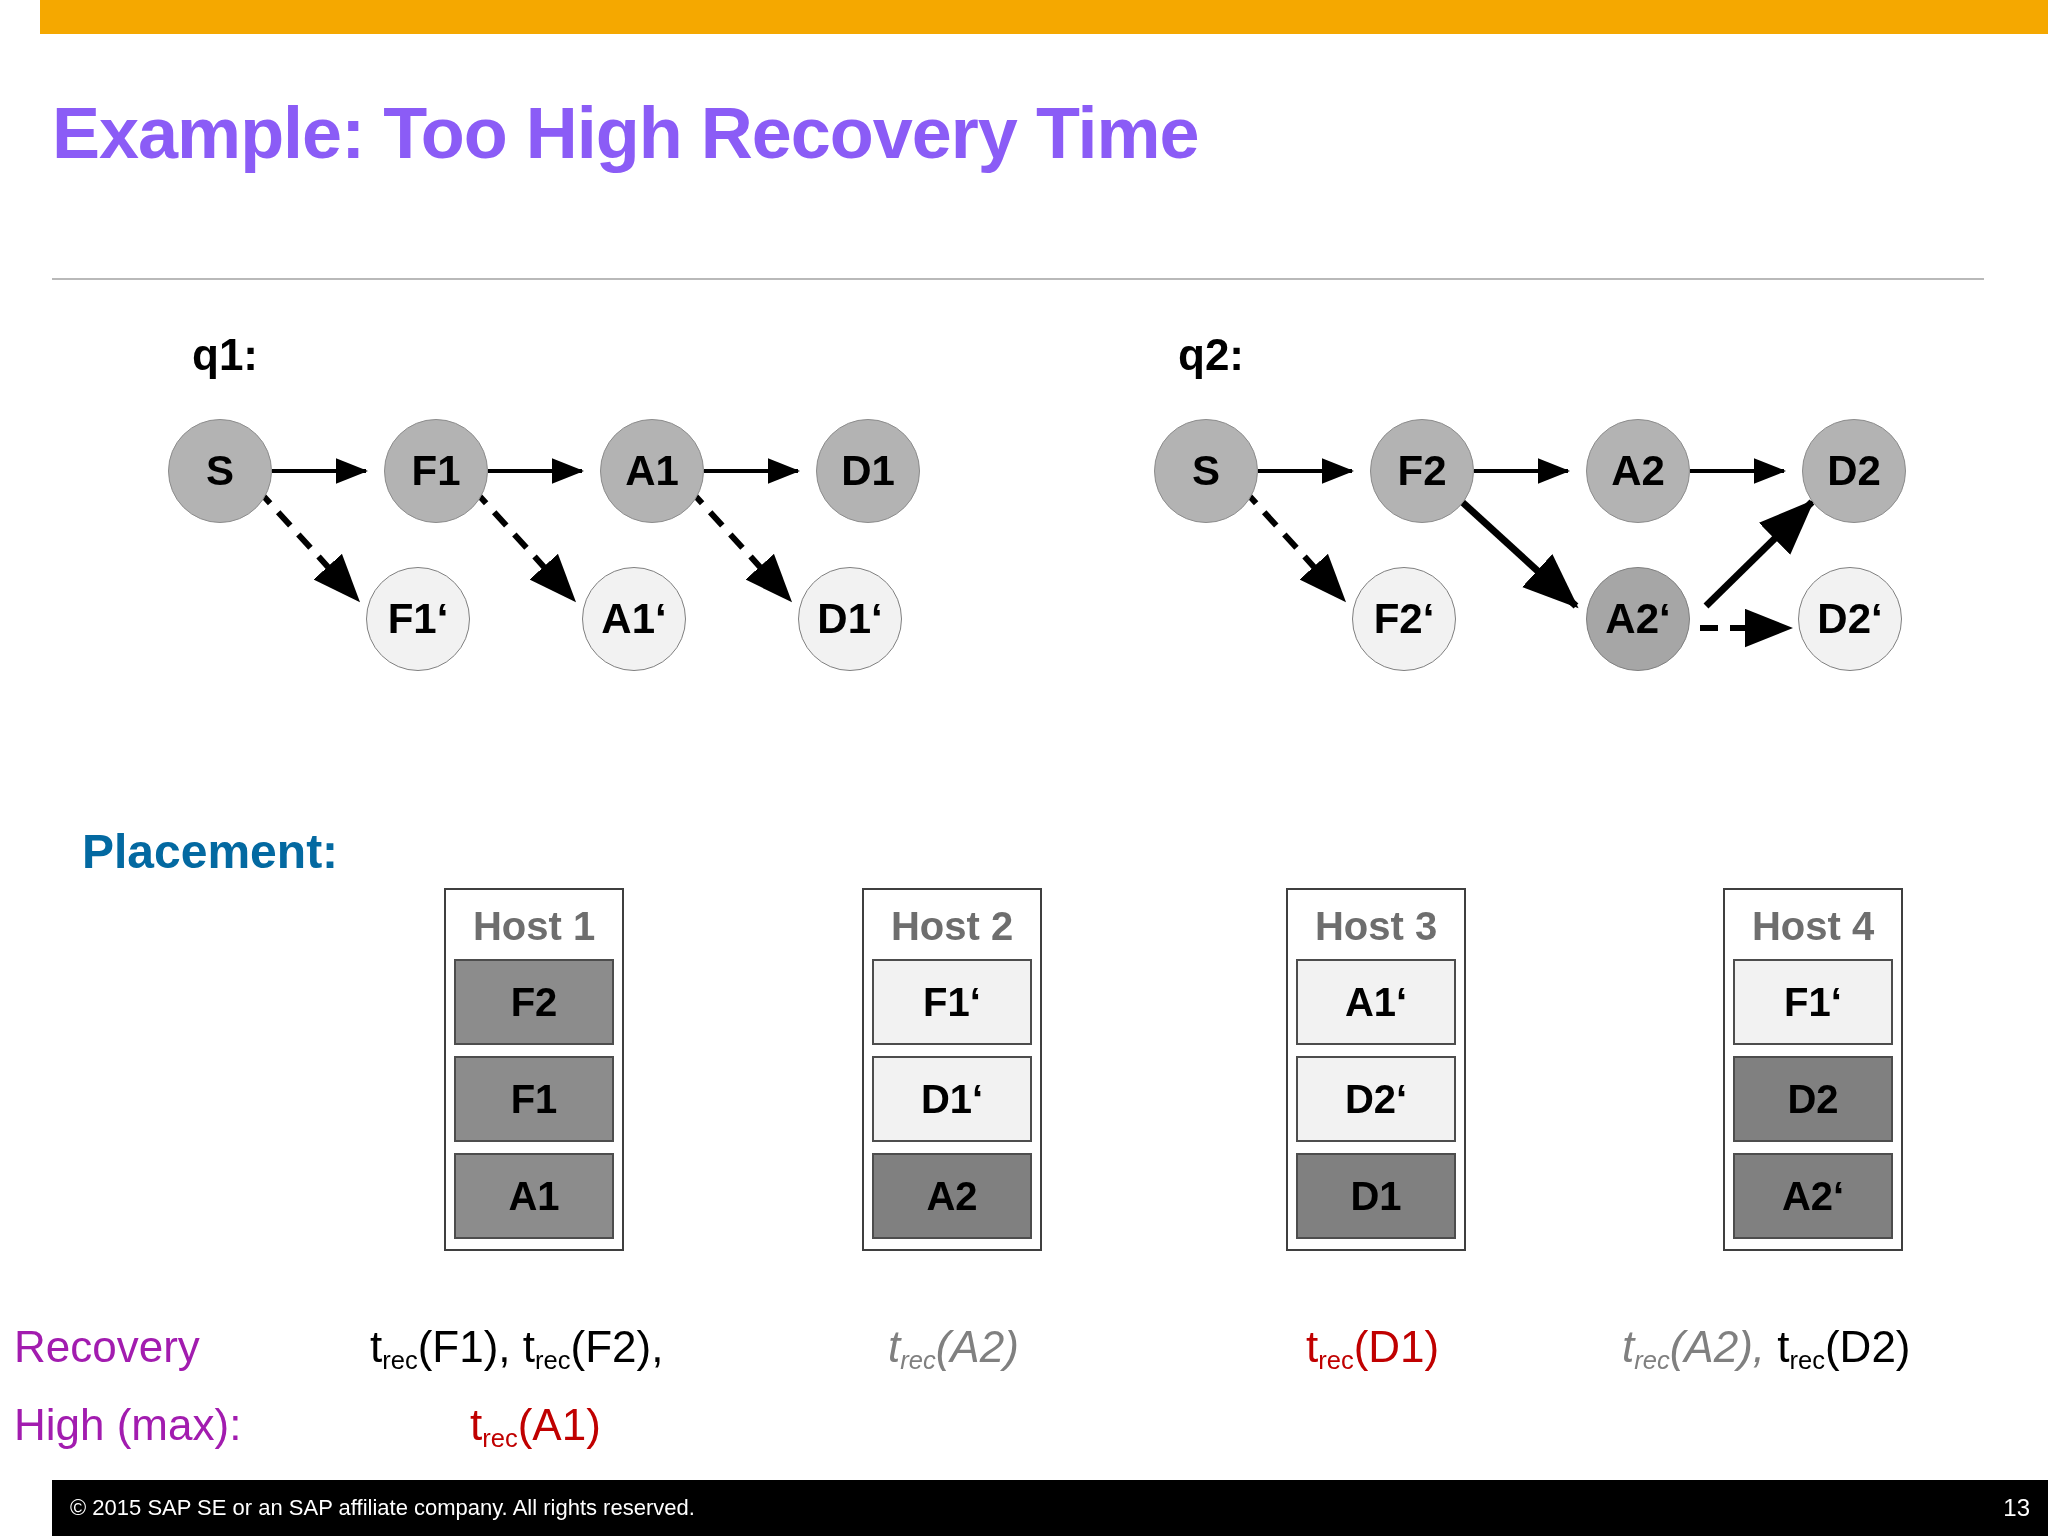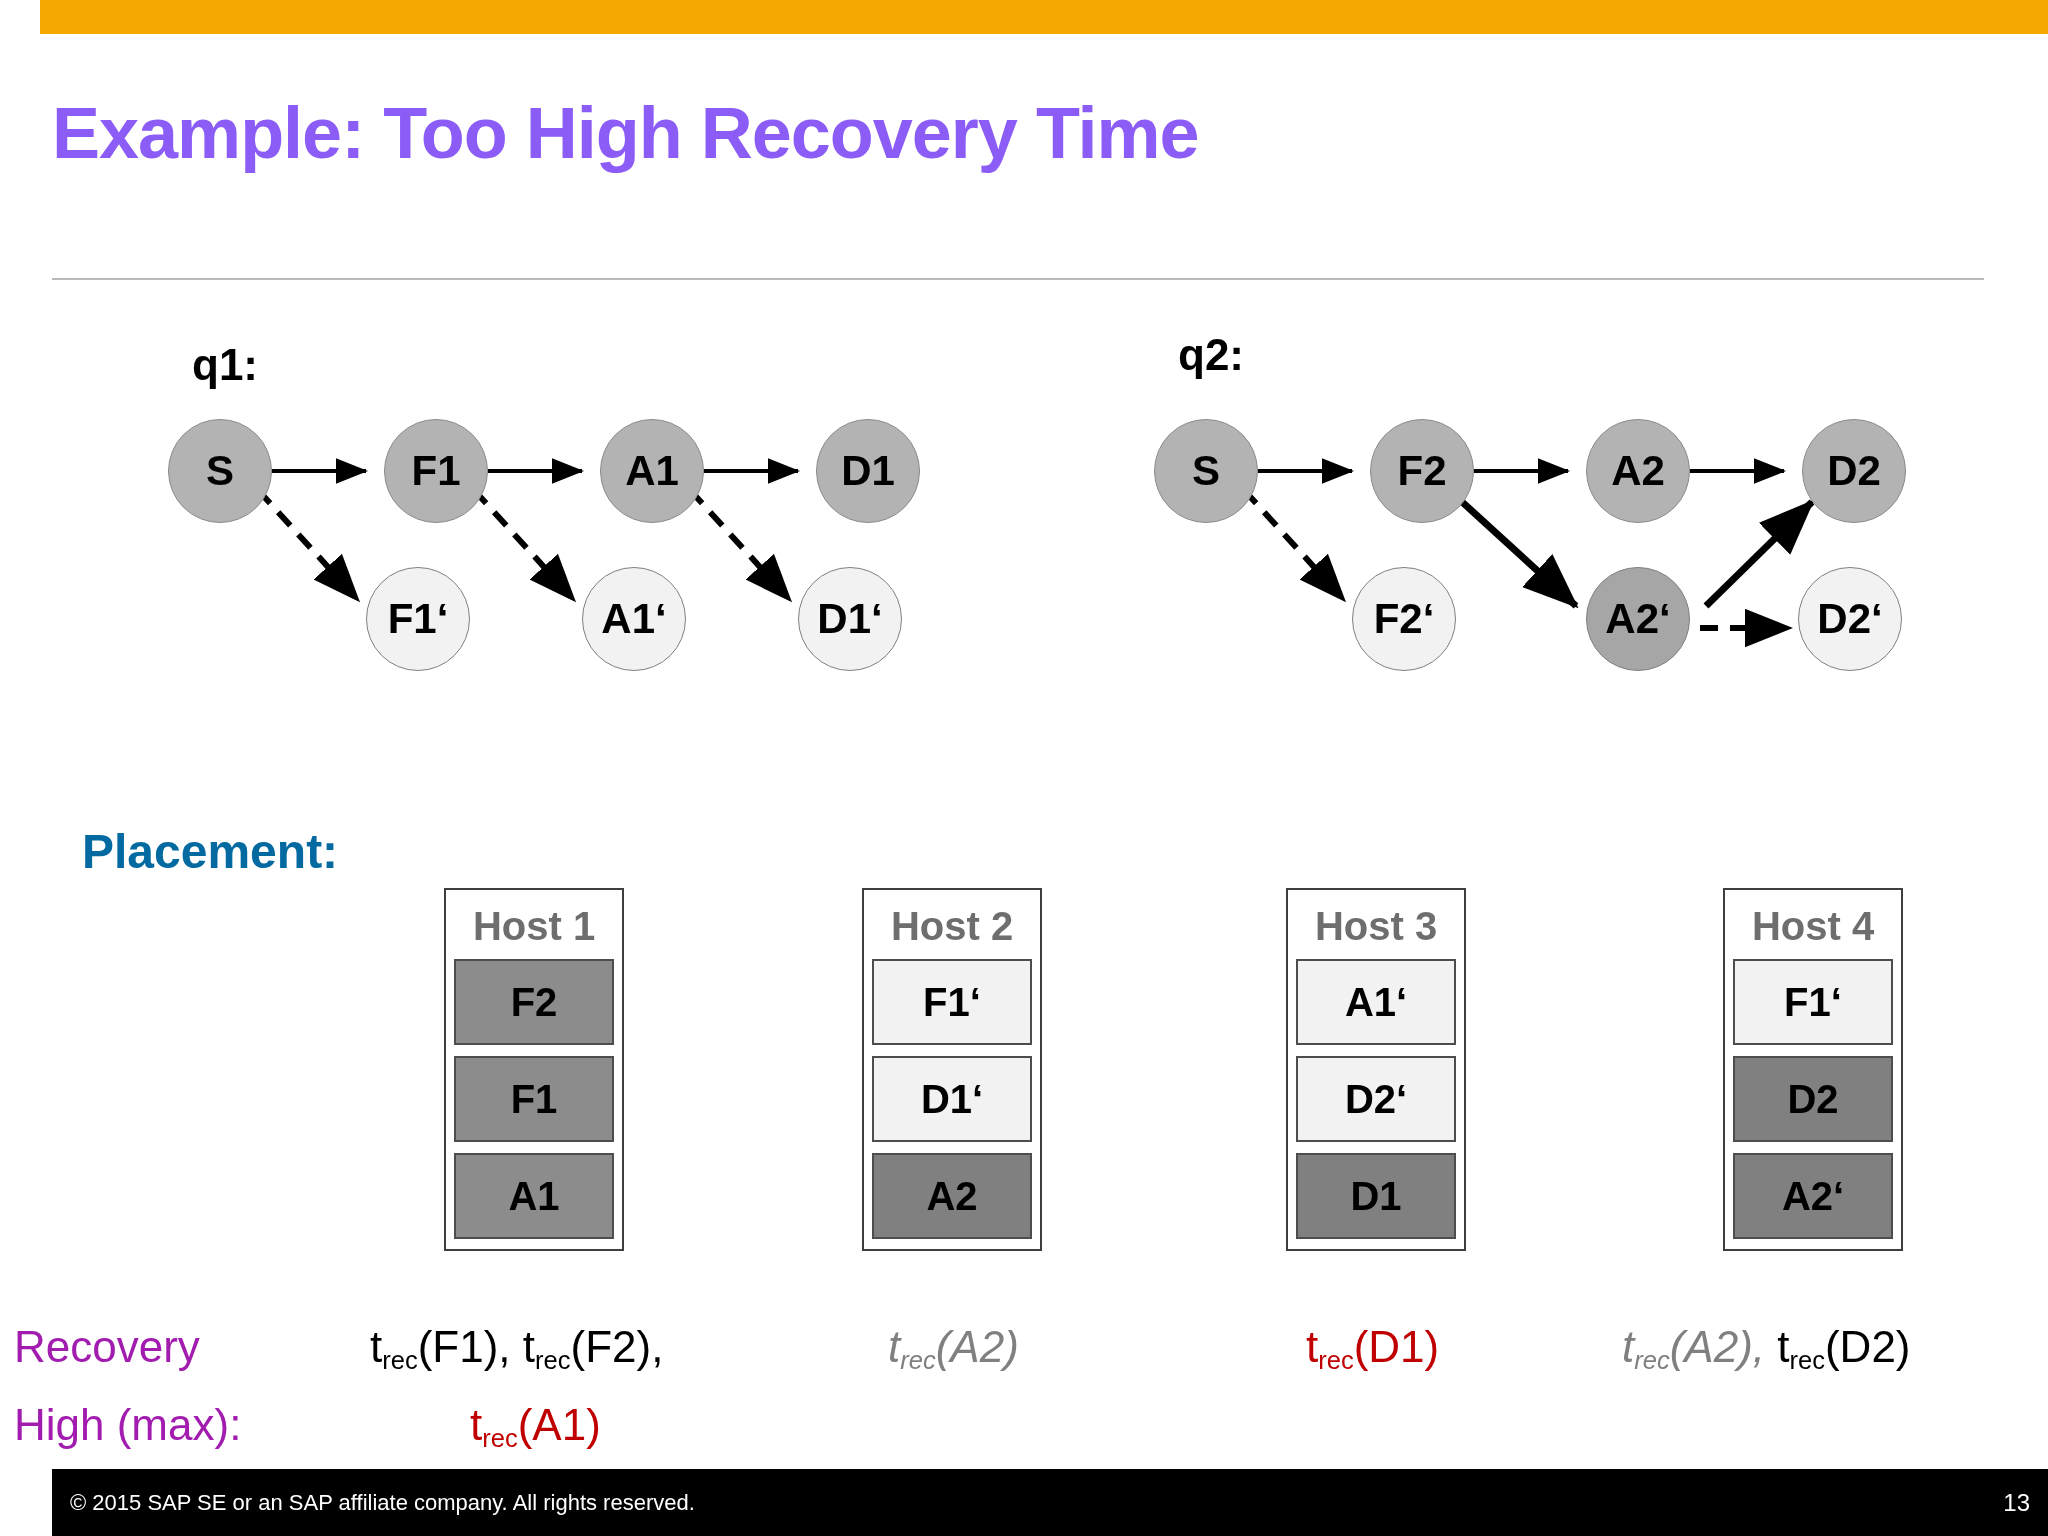--- a/index.html
+++ b/index.html
@@ -40,21 +40,21 @@
     background: #b9b9b9;
   }
 
   
   .graph-label {
     position: absolute;
     font-size: 44px;
     font-weight: bold;
     color: #000;
   }
-  #q1-label { left: 192px; top: 340px; }
+  #q1-label { left: 192px; top: 330px; }
   #q2-label { left: 1178px; top: 330px; }
 
   .gsvg {
     position: absolute;
     left: 0; top: 0;
     width: 2048px; height: 1536px;
     pointer-events: none;
   }
 
   .node {
@@ -151,21 +151,21 @@
   #rec-c1 { left: 370px; top: 1322px; }
   #rec-c1b { left: 470px; top: 1400px; }
   #rec-c2 { left: 888px; top: 1322px; }
   #rec-c3 { left: 1306px; top: 1322px; }
   #rec-c4 { left: 1622px; top: 1322px; }
 
   
   #footer {
     position: absolute;
     left: 52px; bottom: 0;
-    width: 1996px; height: 67px;
+    width: 1996px; height: 56px;
     background: #000000;
     color: #ffffff;
     font-size: 22px;
     display: flex;
     align-items: center;
     justify-content: space-between;
     padding: 0 18px 0 18px;
     box-sizing: border-box;
   }
   #footer-page { font-size: 24px; }

